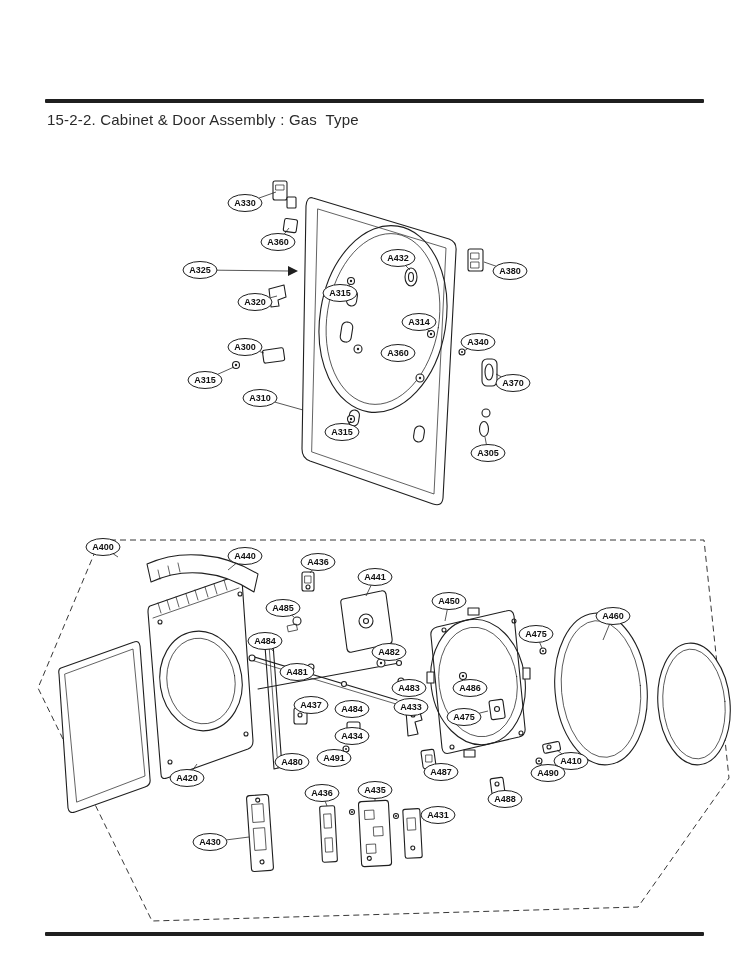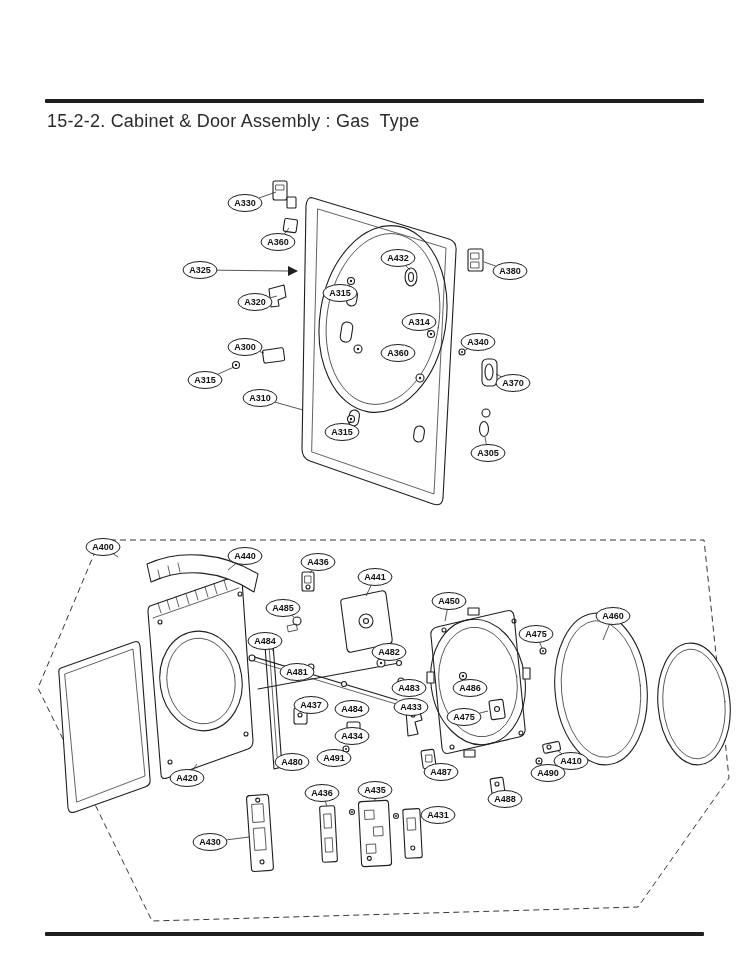--- a/index.html
+++ b/index.html
@@ -2,21 +2,21 @@
 <html style="--ink: #1f1f1f; --paper: #ffffff;"><head>
 <meta charset="utf-8">
 <style>
   :root { --ink: #1f1f1f; --paper: #ffffff; }
   html,body{margin:0;padding:0;background:#fff;}
   .page{position:relative;width:750px;height:976px;background:var(--paper);overflow:hidden;
         font-family:"Liberation Sans",sans-serif;}
   .rule{position:absolute;left:45px;width:659px;height:4px;background:var(--ink);border-radius:1px;}
   .rule-top{top:99px;}
   .rule-bottom{top:932px;}
-  .title{position:absolute;left:47px;top:111px;font-size:18px;color:#2a2a2a;
+  .title{position:absolute;left:47px;top:111px;font-size:15px;color:#2a2a2a;
          letter-spacing:0.2px;white-space:pre;}
   svg.diagram{position:absolute;left:0;top:0;}
   .art{stroke:var(--ink);fill:none;stroke-width:1.1;stroke-linejoin:round;stroke-linecap:round;}
   .thin{stroke-width:0.7;}
   .fillw{fill:var(--paper);}
   .dashed{stroke:var(--ink);fill:none;stroke-width:0.9;stroke-dasharray:6 4;}
   .screw-dot{fill:var(--ink);stroke:none;}
   .callout-bubble{fill:#fff;stroke:var(--ink);stroke-width:1;}
   .callout-text{font:600 9px "Liberation Sans",sans-serif;fill:#111;text-anchor:middle;}
   .leader{stroke:var(--ink);stroke-width:0.75;}

